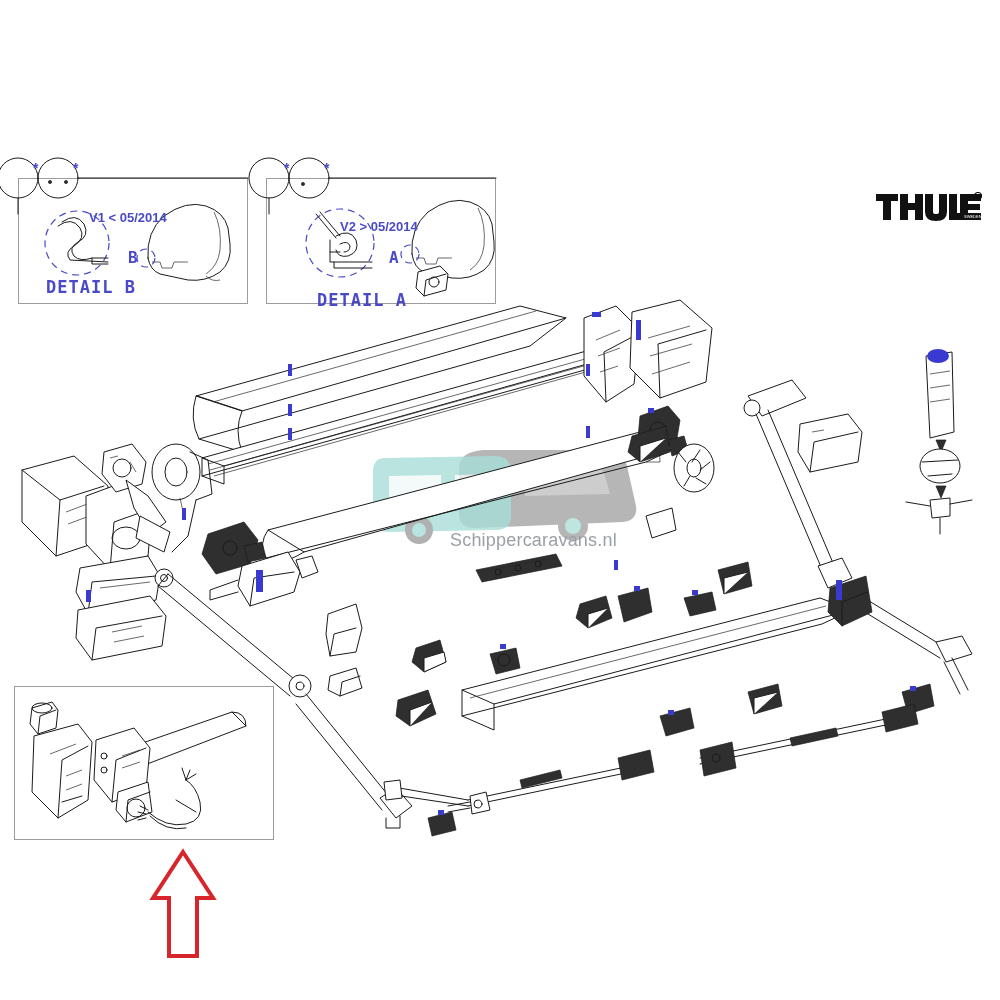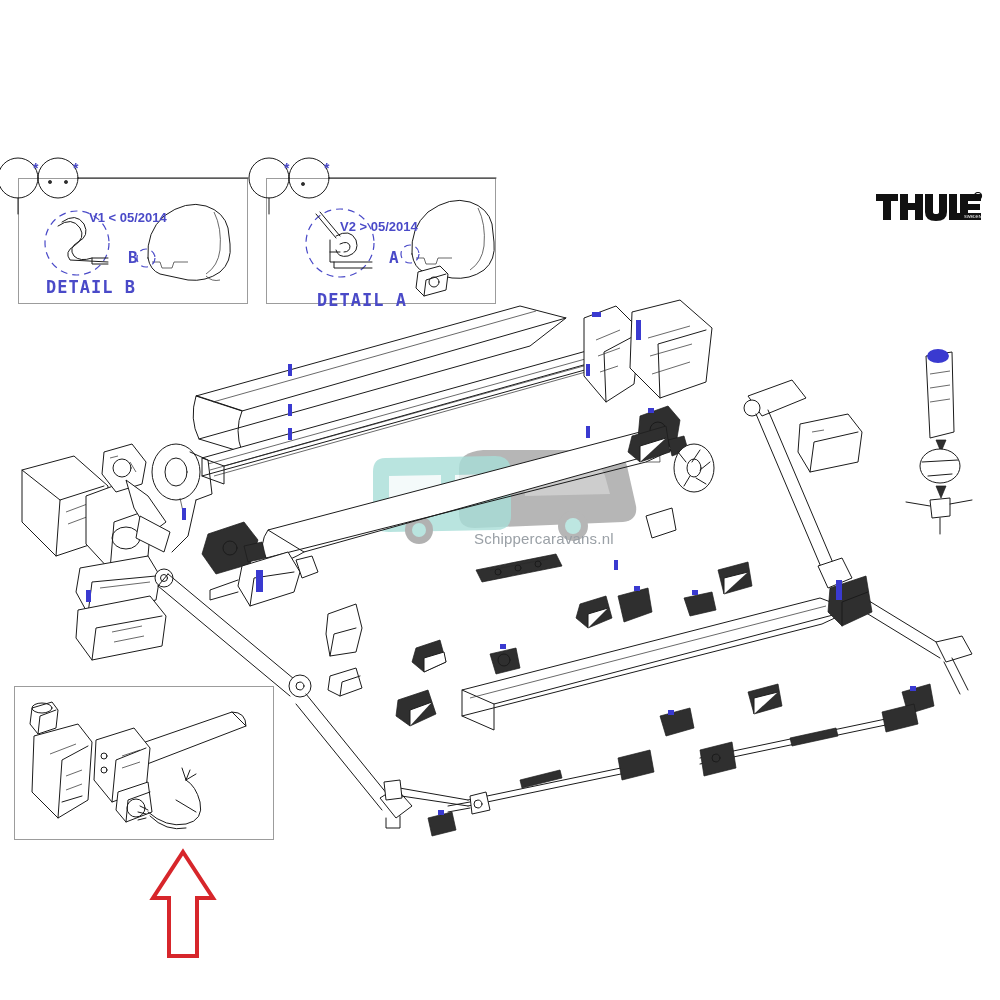--- a/index.html
+++ b/index.html
@@ -22,25 +22,24 @@
     left: 355px;
     top: 432px;
     width: 300px;
     height: 125px;
     pointer-events: none;
   }
   #watermark-text {
     position: absolute;
     left: 95px;
     top: 98px;
-    font-size: 15px;
+    font-size: 18px;
     color: #9aa0a6;
     letter-spacing: 0.2px;
     white-space: nowrap;
-    margin-left: 24px;
   }
 
   
   .detail-box {
     position: absolute;
     border: 1.5px solid #9c9c9c;
     background: transparent;
   }
   #detail-box-b { left: 18px; top: 178px; width: 228px; height: 124px; }
   #detail-box-a { left: 266px; top: 178px; width: 228px; height: 124px; }

